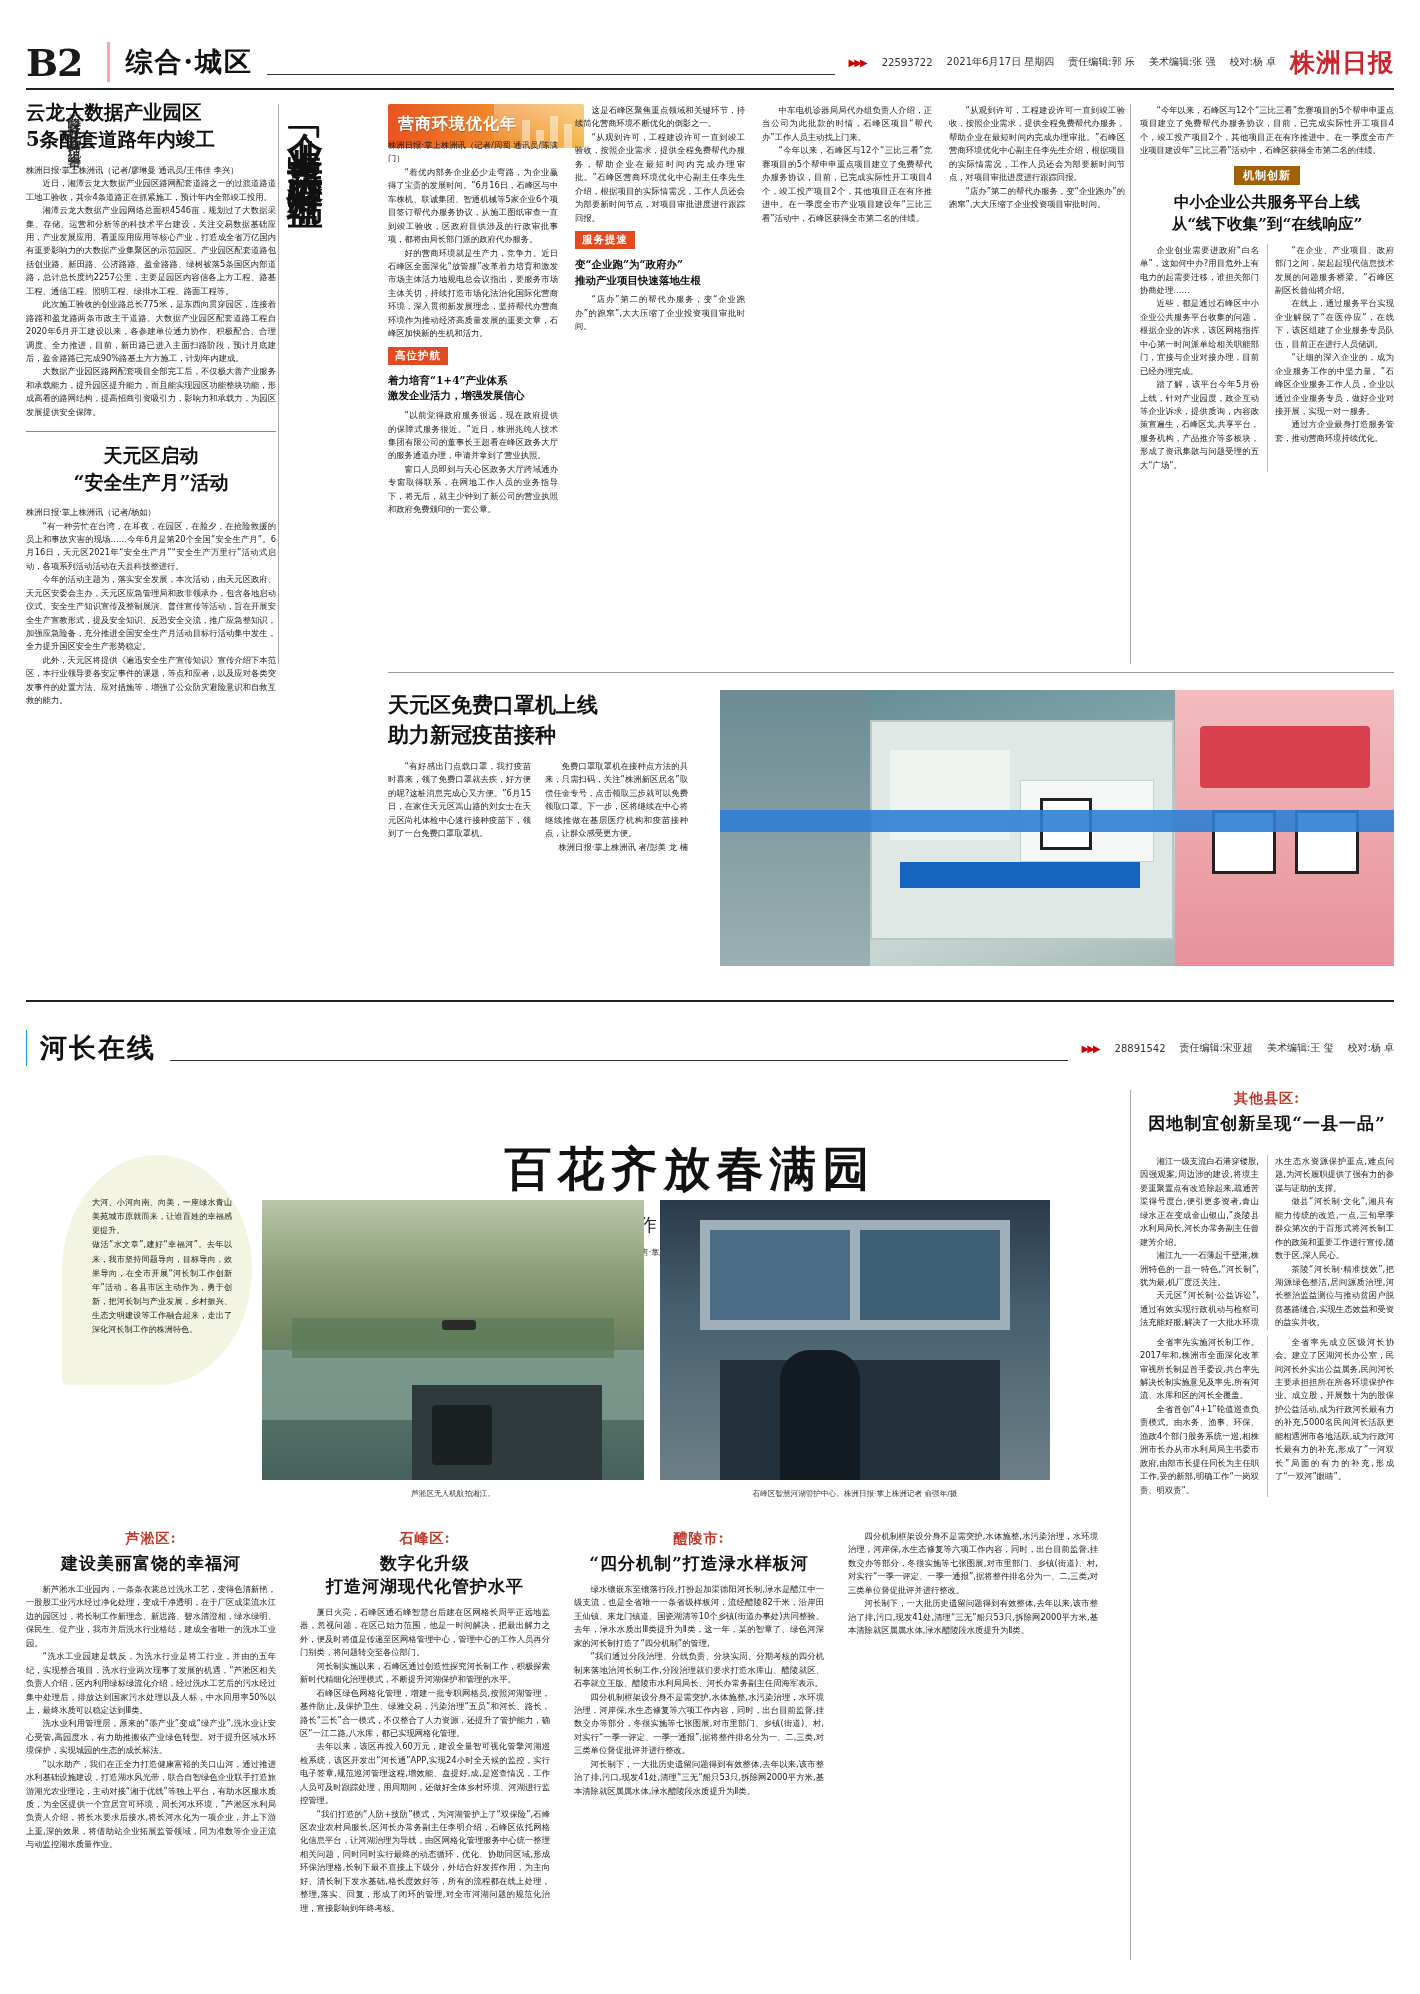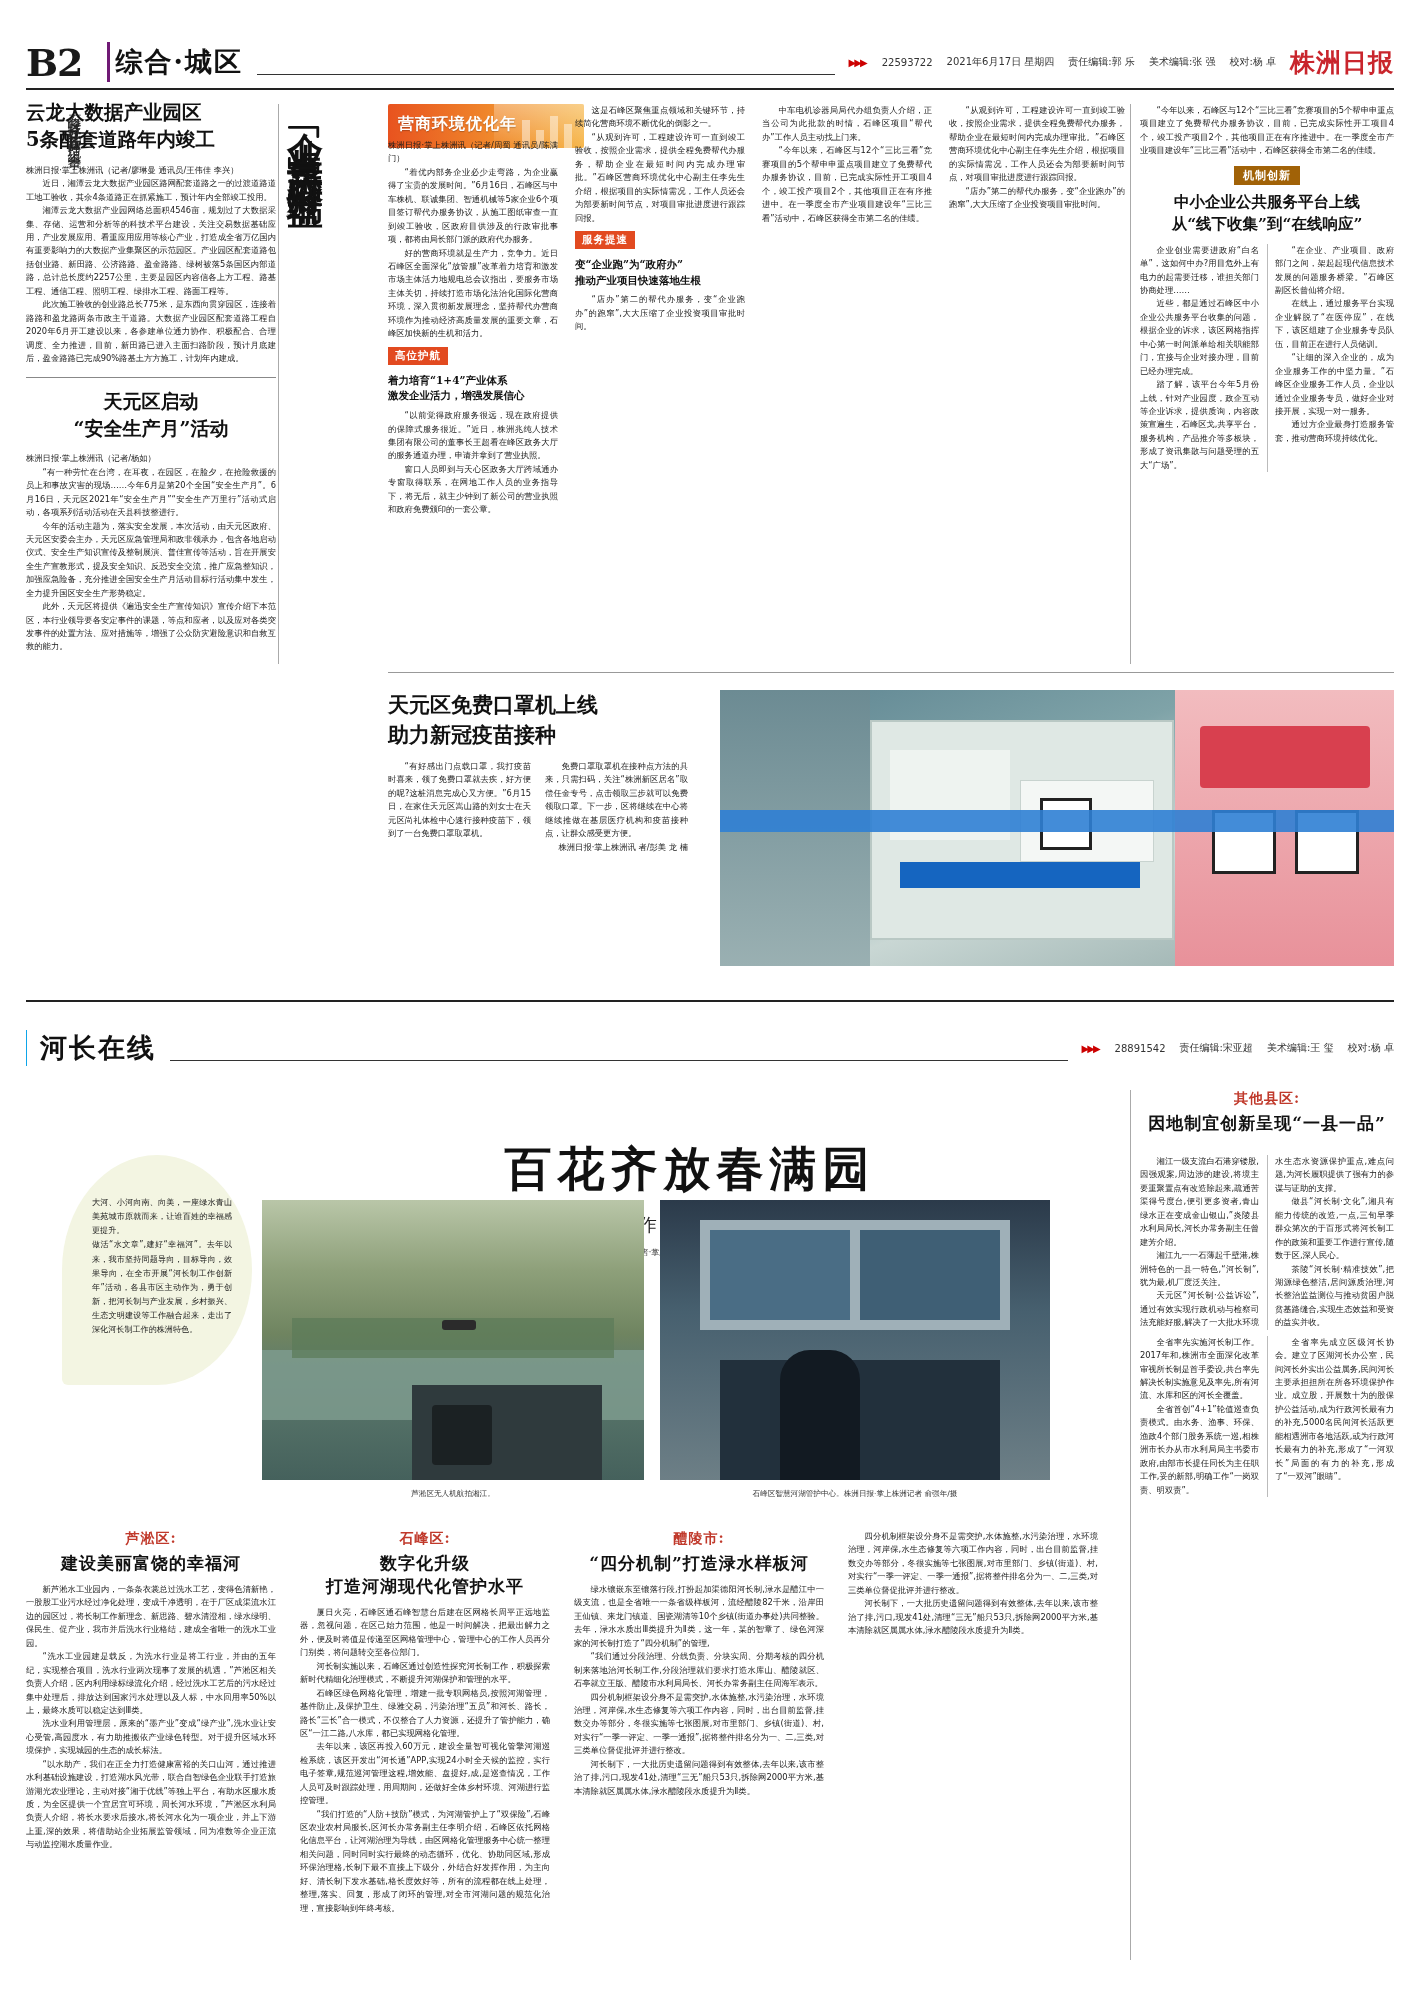--- a/index.html
+++ b/index.html
@@ -37,22 +37,22 @@
     font-family: "DejaVu Serif", "Liberation Serif", serif;
     font-size: 38px;
     font-weight: bold;
     color: #1a1a1a;
     letter-spacing: -1px;
     margin-right: 24px;
   }
   .section-title-box {
     display: flex;
     align-items: center;
-    border-left: 3px solid #701a75;
-    padding-left: 6px;
+    border-left: 3px solid #fca5a5;
+    padding-left: 16px;
     height: 40px;
   }
   .section-title {
     font-family: "DejaVu Serif", "Liberation Serif", serif;
     font-size: 27px;
     font-weight: bold;
     letter-spacing: 2px;
     color: #111;
   }
   .masthead-rule {
@@ -410,20 +410,21 @@
   </div>
   <div class="masthead-underline"></div>
 
   <div class="col-a">
     <div class="hl art1-title" style="white-space:pre-line;">云龙大数据产业园区
 5条配套道路年内竣工</div>
     <div class="body-text" style="text-indent:0;">株洲日报·掌上株洲讯（记者/廖琳曼 通讯员/王伟佳 李兴）</div>
     <div class="body-text">近日，湘潭云龙大数据产业园区路网配套道路之一的过渡道路道工地工验收，其余4条道路正在抓紧施工，预计年内全部竣工投用。</div>
     <div class="body-text">湘潭云龙大数据产业园网络总面积4546亩，规划过了大数据采集、存储、运营和分析等的科技术平台建设，关注交易数据基础应用，产业发展应用、看重应用应用等核心产业，打造成全省万亿国内有重要影响力的大数据产业集聚区的示范园区。产业园区配套道路包括创业路、新田路、公济路路、盈金路路、绿树被落5条国区内部道路，总计总长度约2257公里，主要是园区内容信各上方工程、路基工程、通信工程、照明工程、绿排水工程、路面工程等。</div>
     <div class="body-text">此次施工验收的创业路总长775米，是东西向贯穿园区，连接着路路和盈龙路两条市政主干道路。大数据产业园区配套道路工程自2020年6月开工建设以来，各参建单位通力协作、积极配合、合理调度、全力推进，目前，新田路已进入主面扫路阶段，预计月底建后，盈金路路已完成90%路基土方方施工，计划年内建成。</div>
+    <div class="body-text">大数据产业园区路网配套项目全部完工后，不仅极大善产业服务和承载能力，提升园区提升能力，而且能实现园区功能整块功能，形成高看的路网结构，提高招商引资吸引力，影响力和承载力，为园区发展提供安全保障。</div>
 
     <div class="art-sep"></div>
 
     <div class="hl art2-title" style="white-space:pre-line;">天元区启动
 “安全生产月”活动</div>
     <div class="body-text" style="text-indent:0;">株洲日报·掌上株洲讯（记者/杨如）</div>
     <div class="body-text">“有一种劳忙在台湾，在耳夜，在园区，在脸夕，在抢险救援的员上和事故灾害的现场……今年6月是第20个全国“安全生产月”。6月16日，天元区2021年“安全生产月”“安全生产万里行”活动式启动，各项系列活动活动在天县科技整进行。</div>
     <div class="body-text">今年的活动主题为，落实安全发展，本次活动，由天元区政府、天元区安委会主办，天元区应急管理局和政非领承办，包含各地启动仪式、安全生产知识宣传及整制展演、普佳宣传等活动，旨在开展安全生产宣教形式，提及安全知识、反恐安全交流，推广应急整知识，加强应急险备，充分推进全国安全生产月活动目标行活动集中发生，全力提升国区安全生产形势稳定。</div>
     <div class="body-text">此外，天元区将提供《遍迅安全生产宣传知识》宣传介绍下本范区，本行业领导要各安定事件的课题，等点和应者，以及应对各类突发事件的处置方法、应对措施等，增强了公众防灾避险意识和自救互救的能力。</div>
   </div>

